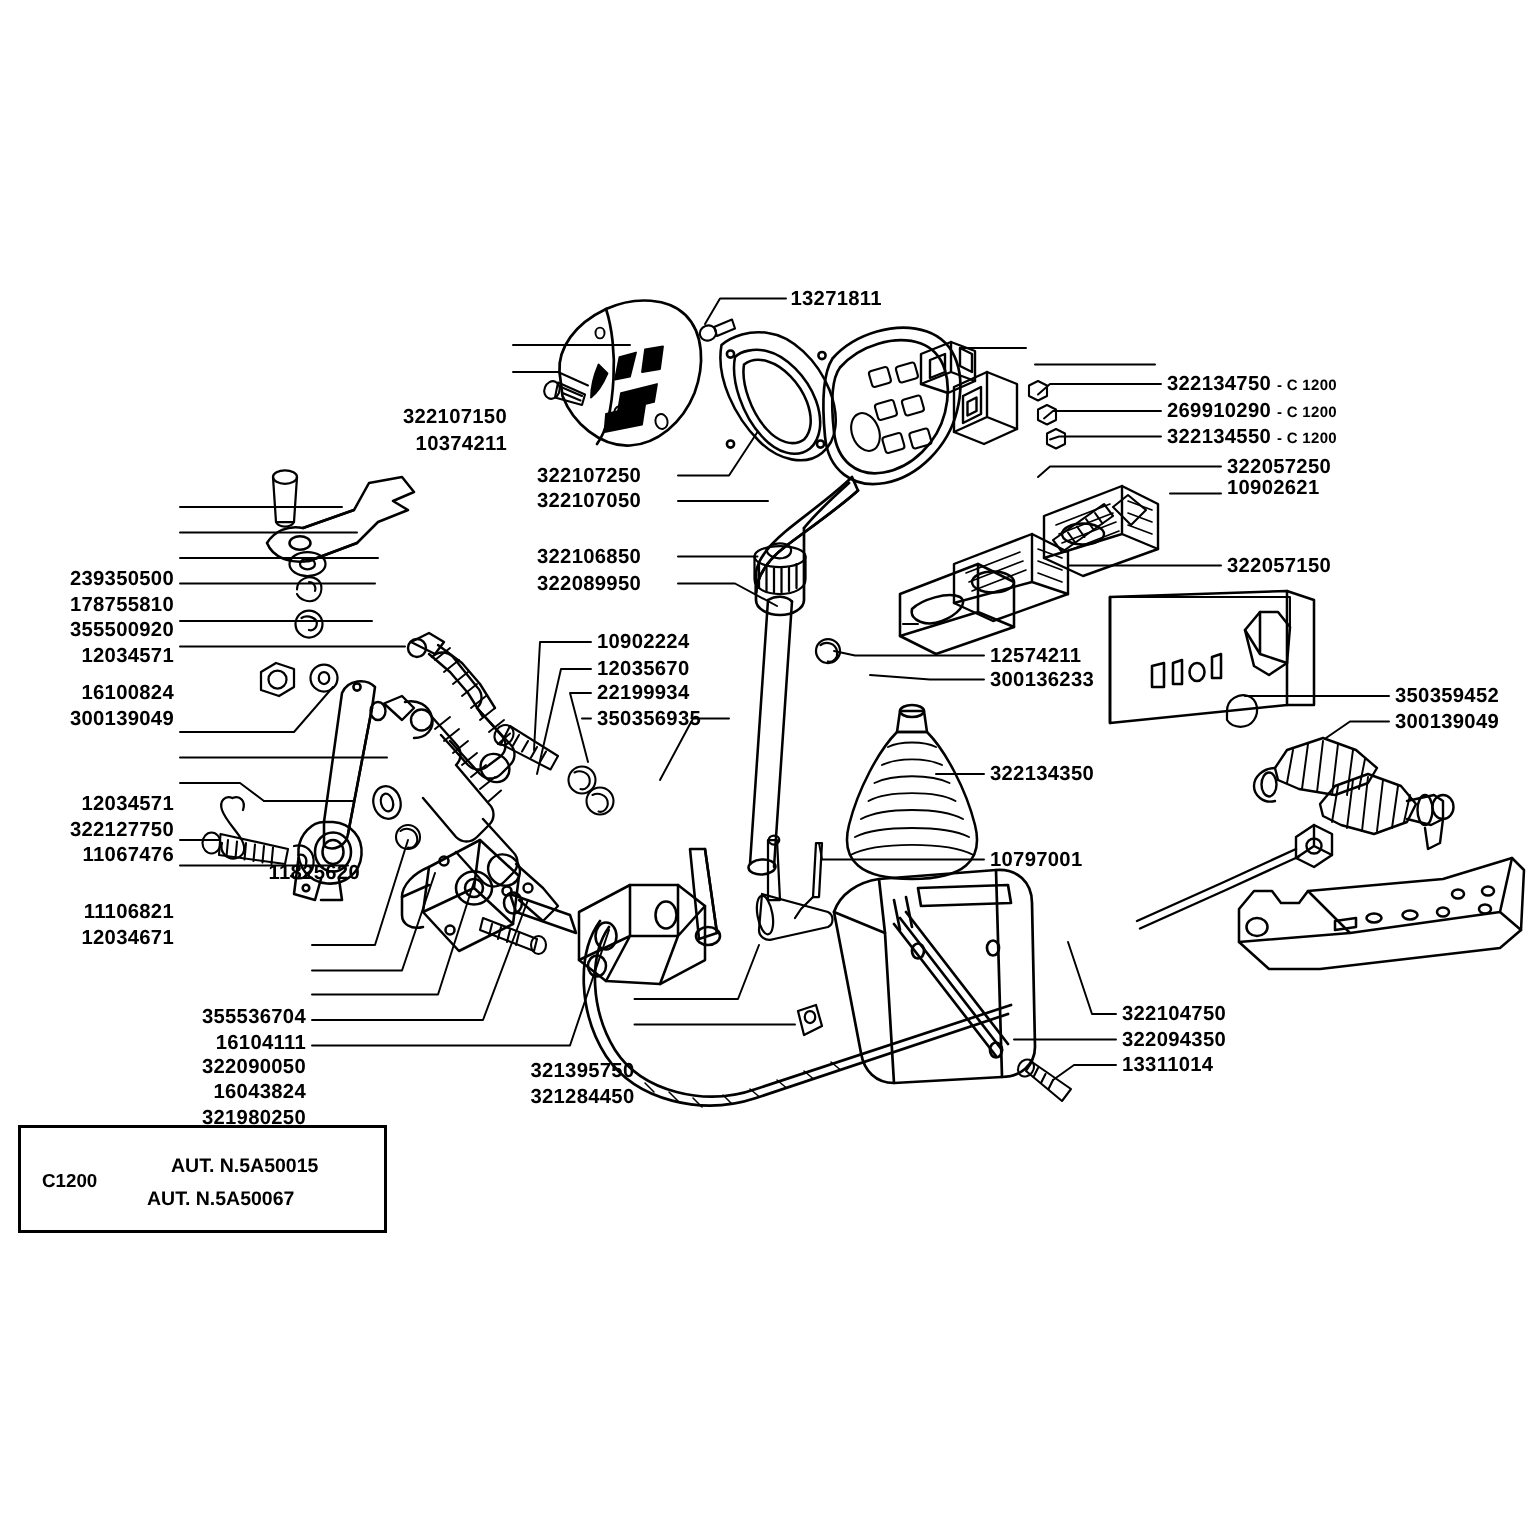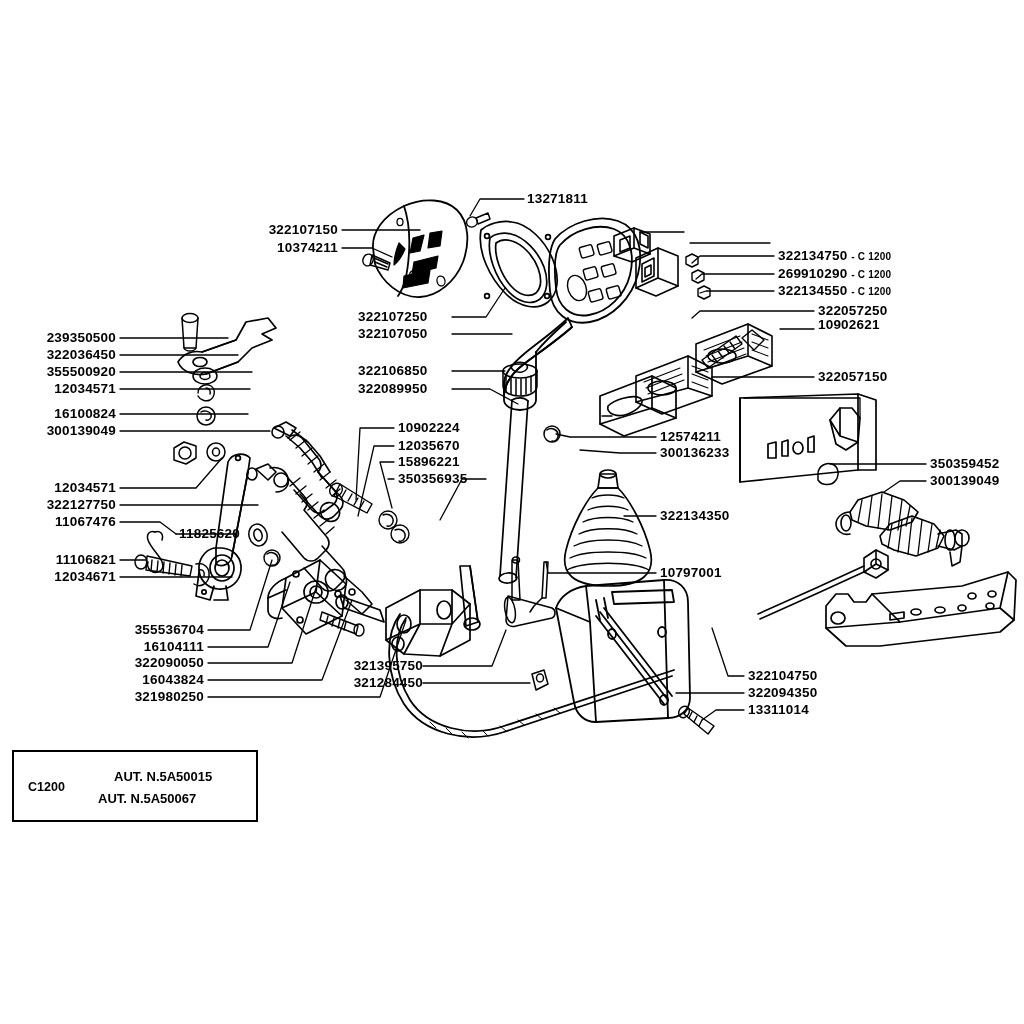--- a/index.html
+++ b/index.html
@@ -18,21 +18,21 @@
   .lbl{
     position:absolute;
     font-family:"Liberation Sans", sans-serif;
     font-size:13.5px;
     font-weight:700;
     color:#000;
     white-space:nowrap;
     letter-spacing:0.2px;
     line-height:1;
   }
-  .lbl.r{transform:translateX(-100%);}
+  .lbl.r{transform:translateX(-100%);margin-top:48px;}
   .suffix{font-size:10px;font-weight:700;}
   #legend{
     position:absolute;
     left:12px;top:750px;
     width:246px;height:72px;
     border:2px solid #000;
     background:#fff;
     box-sizing:border-box;
   }
   #legend .code{
@@ -550,42 +550,42 @@
 
     <div class="lbl r" style="left:338px;top:223px">322107150</div>
     <div class="lbl r" style="left:338px;top:241px">10374211</div>
     <div class="lbl" style="left:527px;top:192px">13271811</div>
     <div class="lbl" style="left:358px;top:310px">322107250</div>
     <div class="lbl" style="left:358px;top:327px">322107050</div>
     <div class="lbl" style="left:358px;top:364px">322106850</div>
     <div class="lbl" style="left:358px;top:382px">322089950</div>
 
     <div class="lbl r" style="left:116px;top:331px">239350500</div>
-    <div class="lbl r" style="left:116px;top:348px">322036450</div>
+    <div class="lbl r" style="left:116px;top:348px">178755810</div>
     <div class="lbl r" style="left:116px;top:365px">355500920</div>
     <div class="lbl r" style="left:116px;top:382px">12034571</div>
     <div class="lbl r" style="left:116px;top:407px">16100824</div>
     <div class="lbl r" style="left:116px;top:424px">300139049</div>
 
     <div class="lbl r" style="left:116px;top:481px">12034571</div>
     <div class="lbl r" style="left:116px;top:498px">322127750</div>
     <div class="lbl r" style="left:116px;top:515px">11067476</div>
     <div class="lbl r" style="left:116px;top:553px">11106821</div>
     <div class="lbl r" style="left:116px;top:570px">12034671</div>
 
     <div class="lbl r" style="left:204px;top:623px">355536704</div>
     <div class="lbl r" style="left:204px;top:640px">16104111</div>
     <div class="lbl r" style="left:204px;top:656px">322090050</div>
     <div class="lbl r" style="left:204px;top:673px">16043824</div>
     <div class="lbl r" style="left:204px;top:690px">321980250</div>
 
     <div class="lbl r" style="left:240px;top:527px">11825620</div>
     <div class="lbl" style="left:398px;top:421px">10902224</div>
     <div class="lbl" style="left:398px;top:439px">12035670</div>
-    <div class="lbl" style="left:398px;top:455px">15896221</div>
+    <div class="lbl" style="left:398px;top:455px">22199934</div>
     <div class="lbl" style="left:398px;top:472px">350356935</div>
     <div class="lbl" style="left:660px;top:430px">12574211</div>
     <div class="lbl" style="left:660px;top:446px">300136233</div>
     <div class="lbl" style="left:660px;top:509px">322134350</div>
     <div class="lbl" style="left:660px;top:566px">10797001</div>
     <div class="lbl r" style="left:423px;top:659px">321395750</div>
     <div class="lbl r" style="left:423px;top:676px">321284450</div>
 
     <div class="lbl" style="left:778px;top:249px">
       <span>322134750</span>

